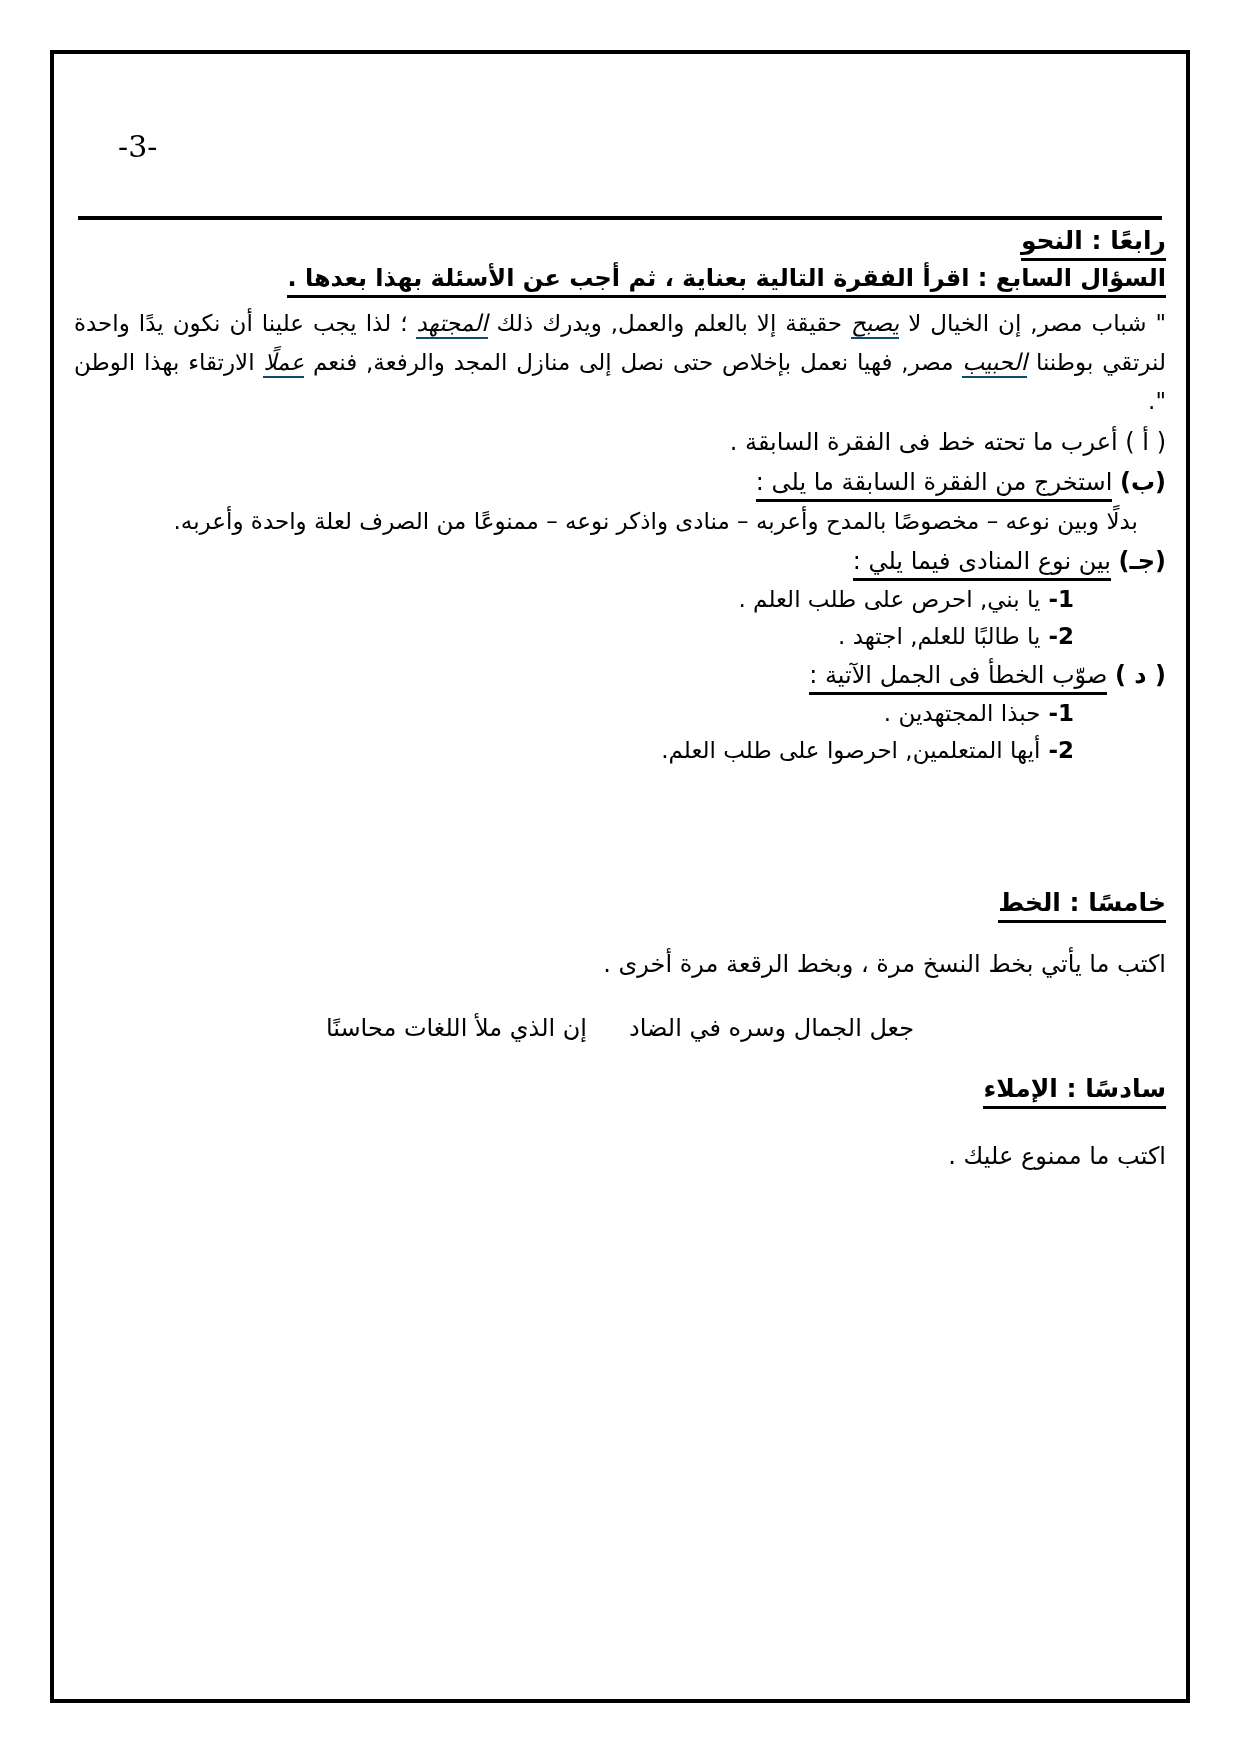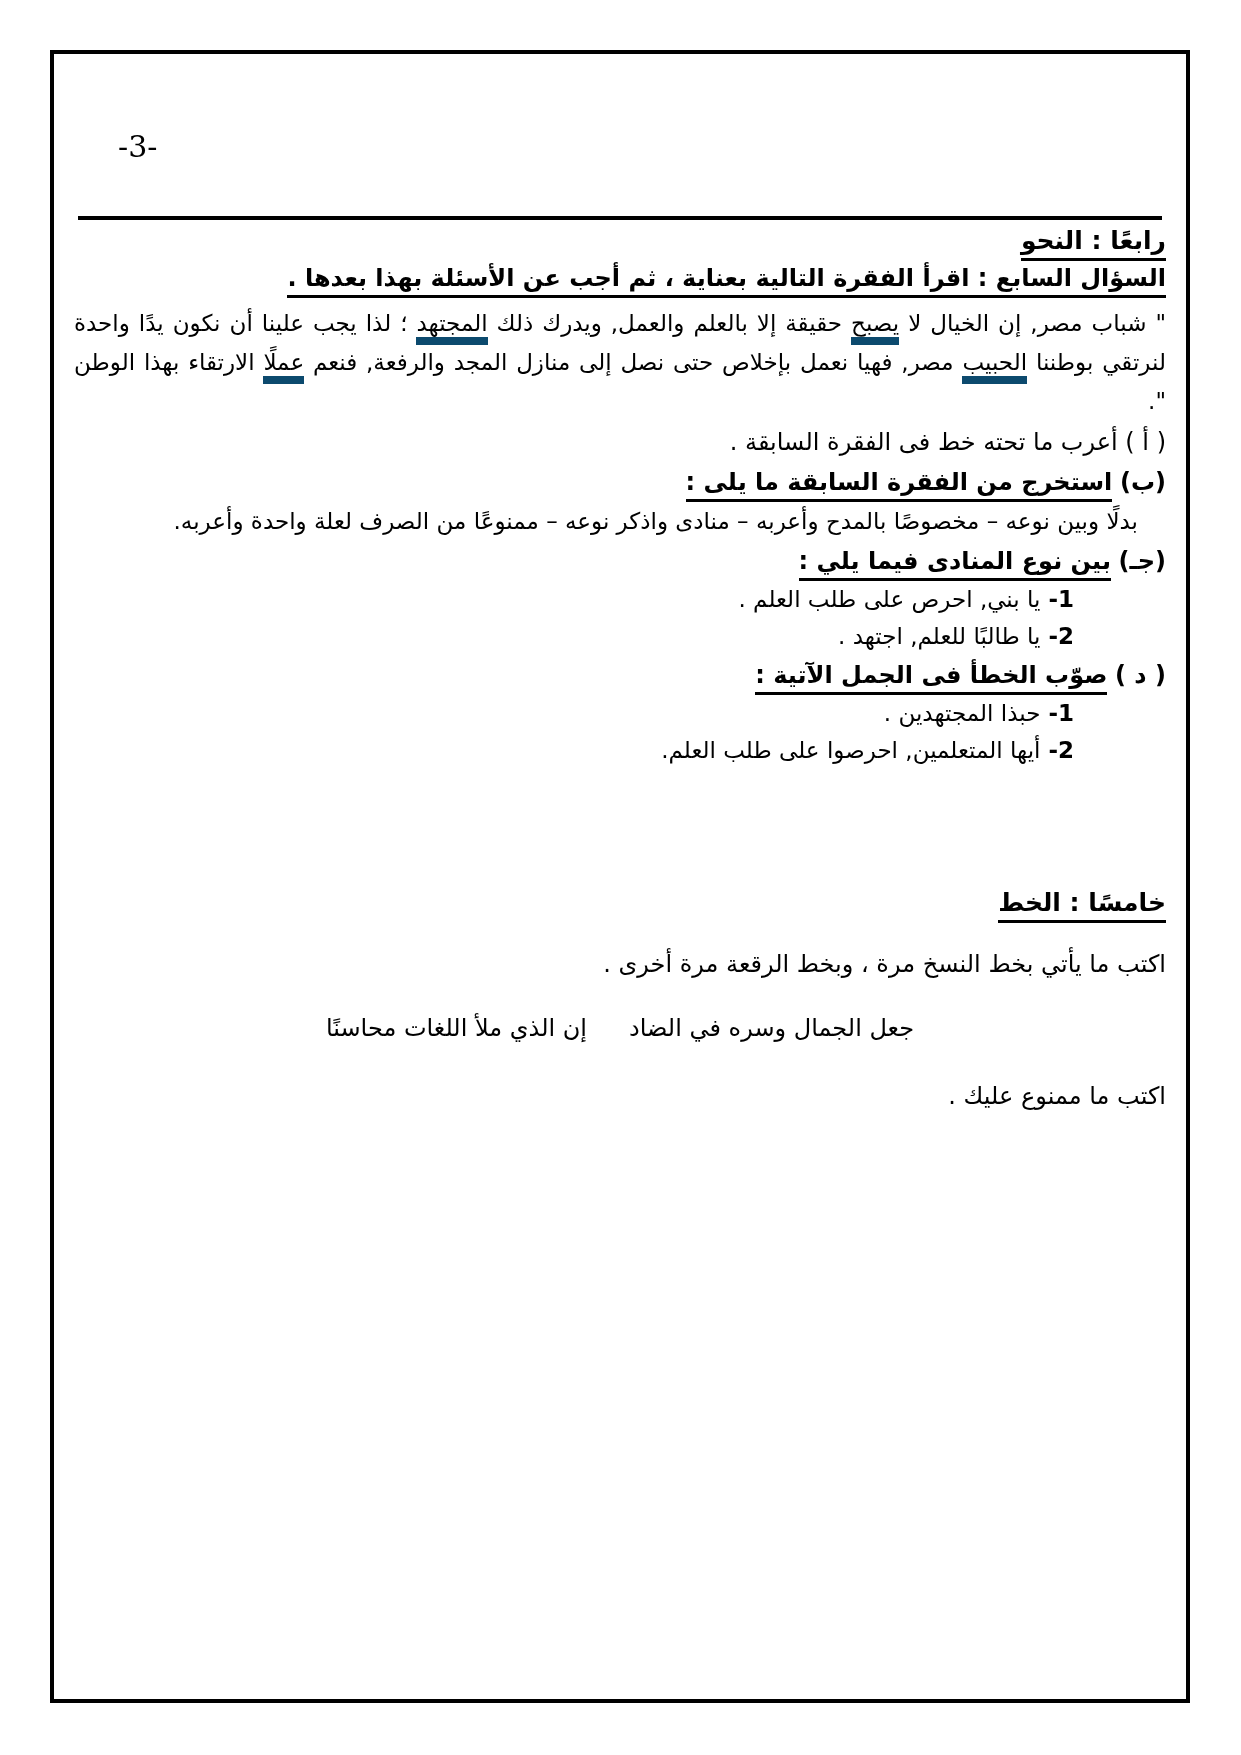--- a/index.html
+++ b/index.html
@@ -27,28 +27,29 @@
     margin: 74px 0 0 44px;
     line-height: 38px;
   }
   .divider {
     height: 4px;
     background: #000;
     margin: 50px 4px 0 4px;
   }
   .center { text-align: right; }
   .right { text-align: right; }
-  .b { font-weight: bold; }
+  .b { font-weight: normal; }
   .u-head {
     border-bottom: 3px solid #000;
     padding-bottom: 3px;
   }
   .u-word {
-    border-bottom: 8px solid #0c4a6e;
+    border-bottom: 2px solid #0c4a6e;
     padding-bottom: 1px;
+    font-style: italic;
   }
   .section-title {
     font-size: 25px;
     font-weight: bold;
     margin-top: 4px;
     line-height: 34px;
   }
   .q-header {
     font-size: 24px;
     font-weight: bold;
@@ -161,16 +162,19 @@
     <span class="u-head">خامسًا : الخط</span>
   </div>
 
   <div class="instruction">اكتب ما يأتي بخط النسخ مرة ، وبخط الرقعة مرة أخرى .</div>
 
   <div class="verse">
     <span>جعل الجمال وسره في الضاد</span>
     <span>إن الذي ملأ اللغات محاسنًا</span>
   </div>
 
+  <div class="section-title center dict-title">
+    <span class="u-head">سادسًا : الإملاء</span>
+  </div>
 
   <div class="instruction dict-instruction">اكتب ما ممنوع عليك .</div>
 
 </div>
 
 </body></html>

